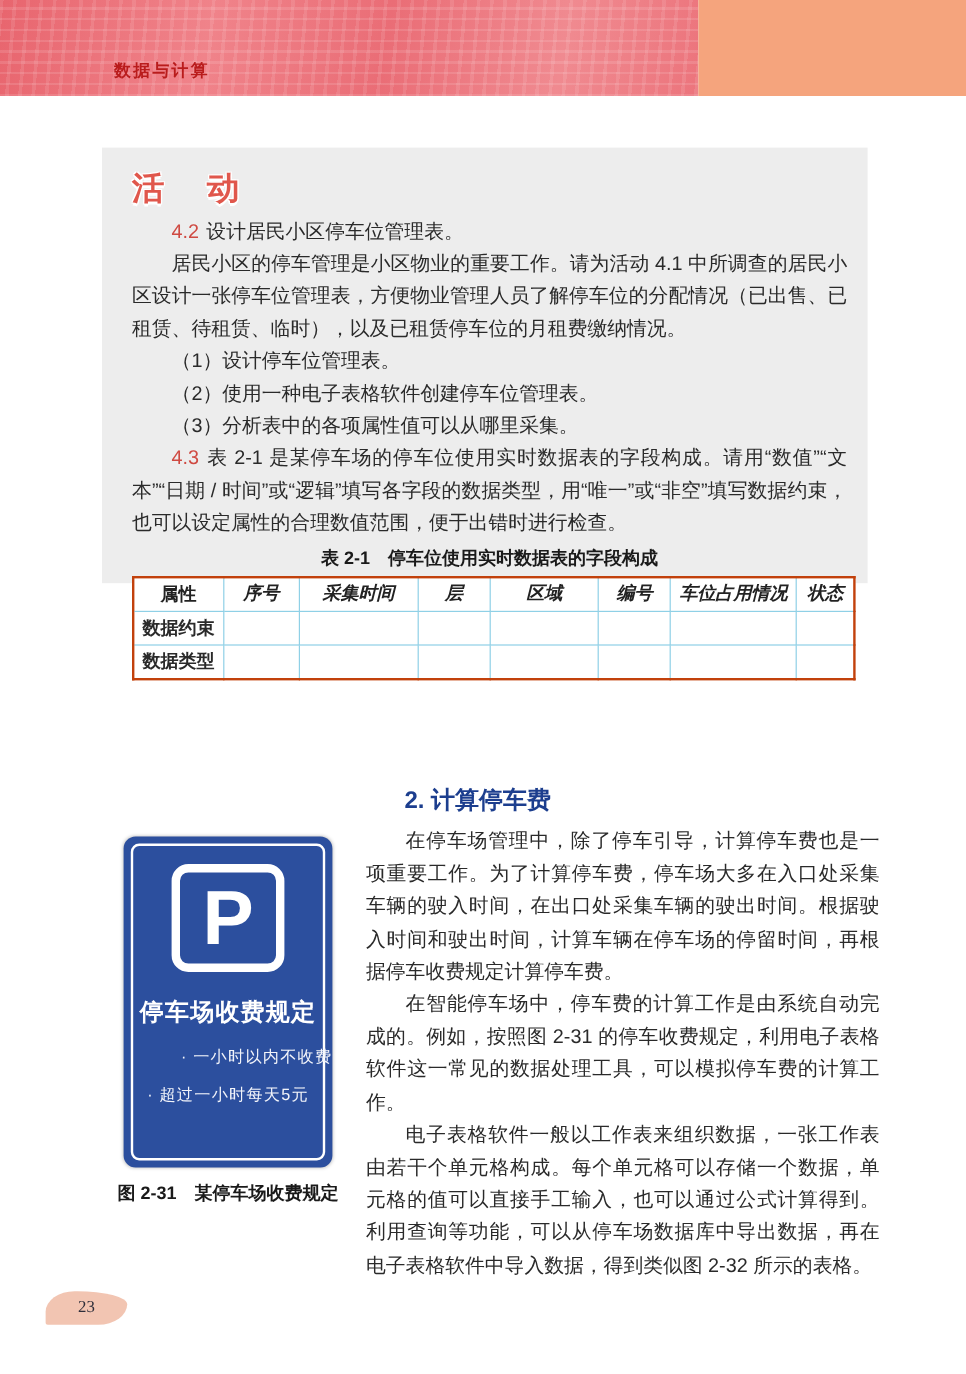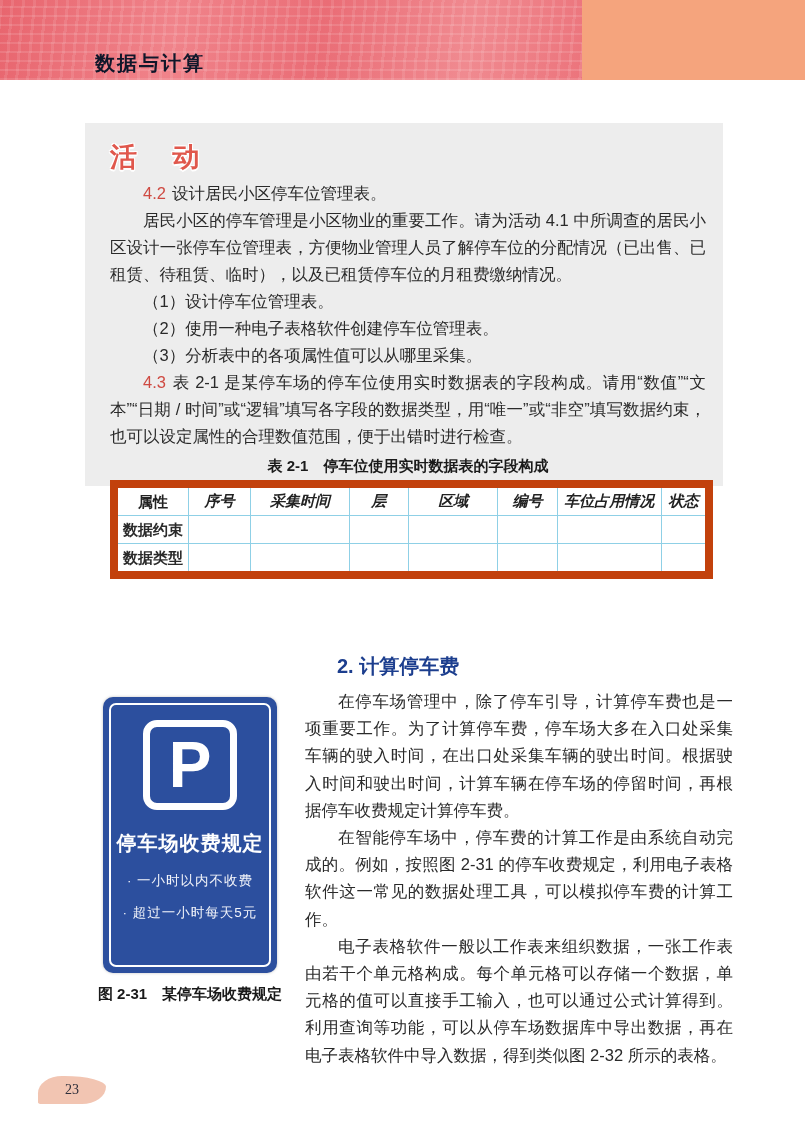--- a/index.html
+++ b/index.html
@@ -21,21 +21,21 @@
       repeating-linear-gradient(95deg, rgba(255,255,255,0.10) 0 3px, rgba(255,255,255,0) 3px 11px),
       repeating-linear-gradient(0deg, rgba(255,255,255,0.12) 0 2px, rgba(255,255,255,0) 2px 9px),
       linear-gradient(100deg, #e8656e 0%, #f0838a 30%, #ea6d76 55%, #f08a90 80%, #ec747c 100%);
   }
   .header-orange {
     position:absolute; left:582px; top:0; width:223px; height:80px;
     background:#f5a47d;
   }
   .book-title {
     position:absolute; left:95px; top:50px;
-    font-size:20px; font-weight:bold; color:#0f172a; letter-spacing:2px;
+    font-size:14px; font-weight:bold; color:#b91c1c; letter-spacing:2px;
   }
 
   
   .activity-box {
     position:absolute; left:85px; top:123px; width:638px; height:363px;
     background:#ededed;
   }
   .activity-title {
     position:absolute; left:25px; top:16px;
     font-size:27px; font-weight:bold; color:#e0574c; letter-spacing:14px;
@@ -47,21 +47,21 @@
   }
   .activity-content p { text-indent:2em; }
   .num-red { color:#cf4a42; margin-right:6px; }
 
   .table-caption {
     margin-top:5px; text-align:center; text-indent:0 !important;
     font-size:15px; font-weight:bold; color:#1a1a1a; line-height:22px;
   }
   table.fields {
     width:603px; margin-top:3px; border-collapse:collapse;
-    border:8px solid #c2410c; background:#ffffff;
+    border:2px solid #c2410c; background:#ffffff;
   }
   table.fields td {
     border:1.5px solid #8fd0e6; height:25px; padding:0 2px;
     text-align:center; vertical-align:middle;
   }
   td.hdr {
     font-family:"Liberation Serif", serif; font-style:italic;
     font-size:15px; color:#222; font-weight:bold;
   }
   td.rowlabel { font-weight:bold; font-style:normal; font-size:15px; font-family:"Liberation Sans", sans-serif; }
@@ -99,21 +99,21 @@
   }
   .sign-title {
     position:absolute; left:0; top:133px; width:100%;
     text-align:center; color:#ffffff; font-size:20px; font-weight:bold;
     letter-spacing:1px; font-family:"Liberation Serif", serif;
   }
   .sign-rule { 
     position:absolute; left:0; width:100%;
     text-align:center; color:#f2f4fa; font-size:13.5px; letter-spacing:1px;
   }
-  .sign-rule.r1 { top:175px; }
+  .sign-rule.r1 { top:175px;text-align:right; }
   .sign-rule.r2 { top:207px; }
   .fig-caption {
     margin-top:12px; width:190px; text-align:center;
     font-size:15px; font-weight:bold; color:#1a1a1a;
   }
 
   
   .page-blob {
     position:absolute; left:38px; top:1076px; width:68px; height:28px;
     background:#f2c5b2;

